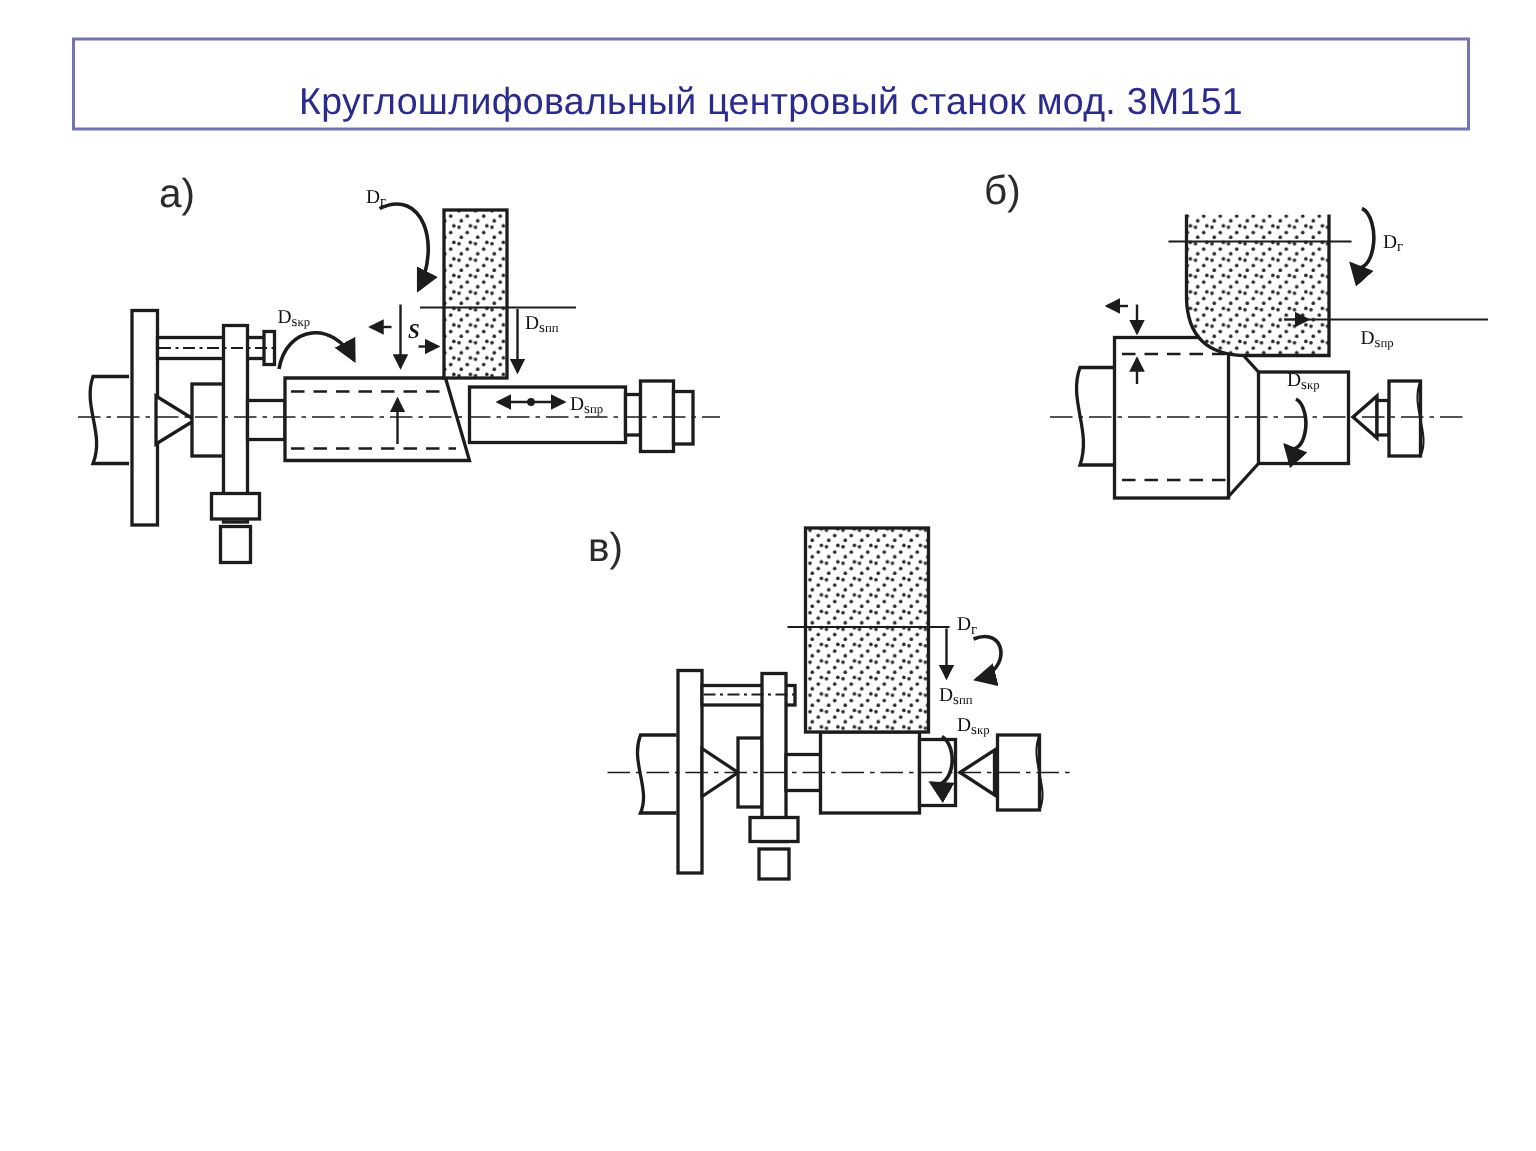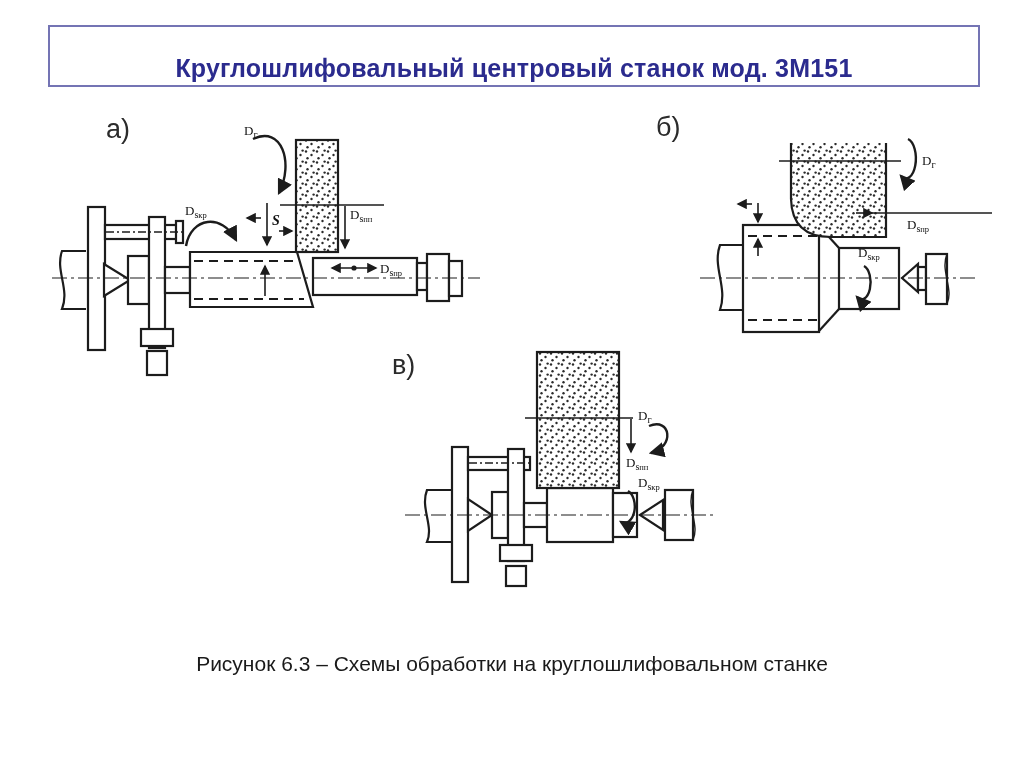--- a/index.html
+++ b/index.html
@@ -1,21 +1,21 @@
 <!DOCTYPE html>
 <html style="--title-color: #2b2b8e; --title-border: #7474b4; --bg: #ffffff;"><head>
 <meta charset="utf-8">
 <style>
   html,body{margin:0;padding:0;background:#fff;}
   .stage{position:relative;width:1024px;height:767px;background:var(--bg,#fff);overflow:hidden;
          font-family:"Liberation Sans",sans-serif;}
   .title-box{position:absolute;left:48px;top:25px;width:928px;height:58px;
              border:2px solid var(--title-border,#7474b4);background:#fff;
              display:flex;align-items:center;justify-content:center;}
-  .title-box .title{color:var(--title-color,#2b2b8e);font-size:25px;font-weight:bold;letter-spacing:.2px;margin-top:24px;}
+  .title-box .title{color:var(--title-color,#2b2b8e);font-size:25px;font-weight:normal;letter-spacing:.2px;margin-top:24px;}
   .scheme-label{position:absolute;font-size:27px;color:#2b2b2b;z-index:5;}
   .caption{position:absolute;left:0;top:652px;width:1024px;text-align:center;
            font-size:21px;color:#1a1a1a;}
   .diag{position:absolute;}
   
   .ol{fill:none;stroke:#1c1c1c;stroke-width:2.2;stroke-linejoin:miter;}
   .olf{fill:#fff;stroke:#1c1c1c;stroke-width:2.2;stroke-linejoin:miter;}
   .tl{fill:none;stroke:#1c1c1c;stroke-width:1.4;}
   .dsh{fill:none;stroke:#1c1c1c;stroke-width:1.8;stroke-dasharray:9 6;}
   .cl{fill:none;stroke:#1c1c1c;stroke-width:1.1;stroke-dasharray:15 4 3 4;}
@@ -234,14 +234,13 @@
       <line class="arw" x1="236" y1="79" x2="236" y2="112" marker-end="url(#arrC)"></line>
       <text class="lbl" x="231" y="127"><tspan>D</tspan><tspan class="sub" dy="2.5">s</tspan><tspan class="sub2">пп</tspan></text>
     </g>
 
     <g>
       <text class="lbl" x="243" y="147"><tspan>D</tspan><tspan class="sub" dy="2.5">s</tspan><tspan class="sub2">кр</tspan></text>
       <path class="rot" d="M233,151 A10,16 0 1 1 226,182" marker-end="url(#arrC)"></path>
     </g>
   </svg>
 
-  <div class="caption">Рисунок 6.3 – Схемы обработки на круглошлифовальном станке</div>
 </div>
 
 </body></html>

